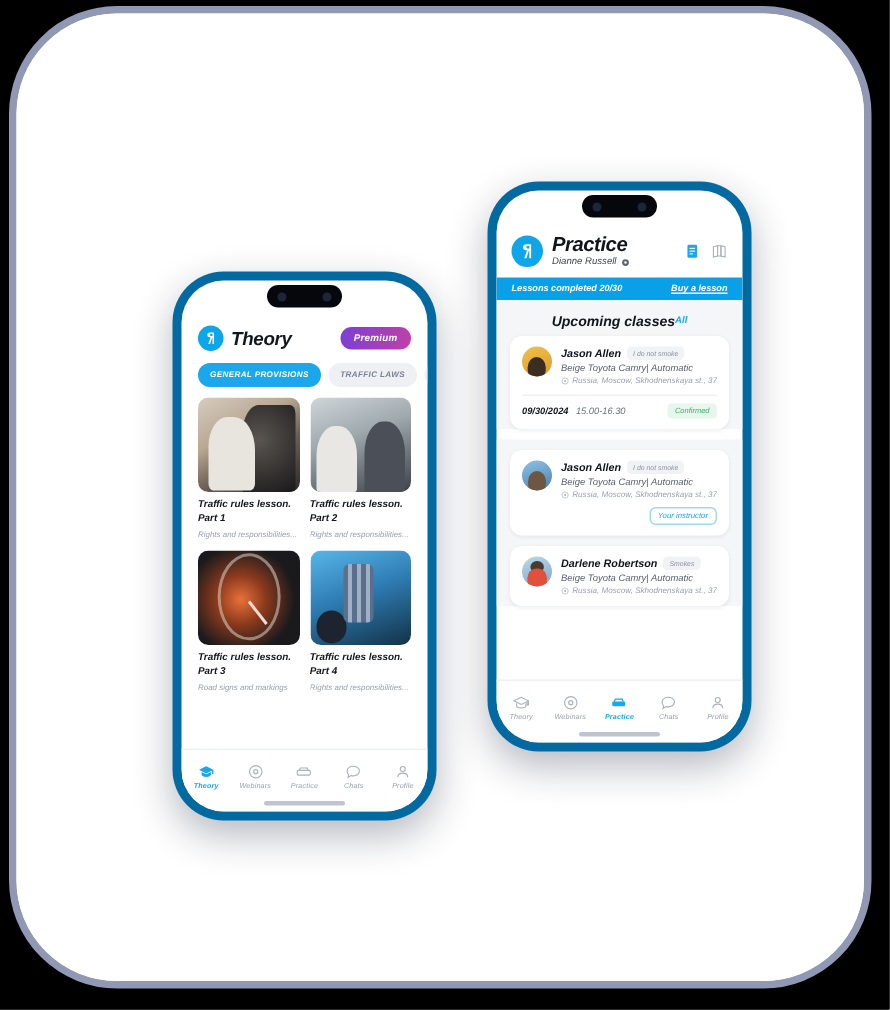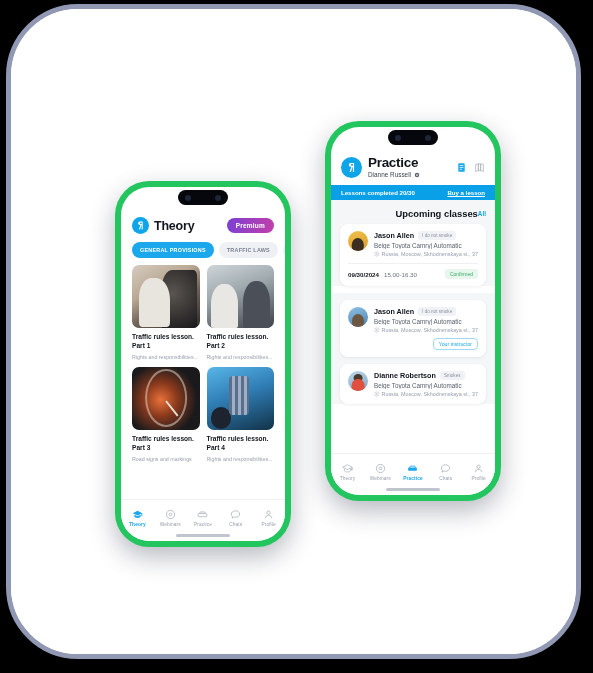--- a/index.html
+++ b/index.html
@@ -12,22 +12,22 @@
     position:absolute;left:6px;top:4px;width:575px;height:655px;
     border-radius:72px;background:#fff;
     border:5px solid #9098b4;
     box-sizing:border-box;
   }
   .frame-inner{
     position:absolute;inset:0;border-radius:67px;background:#fff;overflow:hidden;
   }
 
   
-  .phone{position:absolute;border-radius:34px;background:#22c55e;
-         box-shadow:0 10px 26px rgba(20,25,50,.30);}
+  .phone{position:absolute;border-radius:34px;background:#0369a1;
+         box-shadow:0 10px 26px rgba(20,25,50,.30);font-style:italic;}
   .phone .screen{position:absolute;left:6px;top:6px;right:6px;bottom:6px;
          border-radius:28px;background:#ffffff;overflow:hidden;}
   .island{position:absolute;left:50%;transform:translateX(-50%);
           background:#05070c;border-radius:11px;z-index:40;}
   .island .cam{position:absolute;top:50%;transform:translateY(-50%);
           width:6px;height:6px;border-radius:50%;background:#1d2636;}
   .homebar{position:absolute;left:50%;transform:translateX(-50%);bottom:4px;
      height:3px;border-radius:2px;background:#bfc4cf;z-index:30;}
 
   
@@ -108,21 +108,21 @@
   .p2user .nm{font-size:6.4px;color:#3e4450;}
   .p2icons{display:flex;align-items:center;gap:7px;}
 
   .progbar{background:#0aa0e8;color:#fff;display:flex;align-items:center;
      justify-content:space-between;padding:4px 10px;}
   .progbar .pl{font-size:6.1px;font-weight:bold;}
   .progbar .pr{font-size:6.1px;font-weight:bold;text-decoration:underline;}
 
   .sect{padding:7px 9px 0 9px;background:#f4f6f8;}
   .sect.first{padding-top:8px;}
-  .secthead{display:flex;align-items:center;justify-content:flex-end;margin-bottom:5px;}
+  .secthead{display:flex;align-items:center;justify-content:center;margin-bottom:5px;}
   .secttitle{font-size:9.4px;font-weight:bold;color:#10141c;display:flex;align-items:center;gap:4px;}
   .sectall{font-size:6.4px;font-weight:bold;color:#1aa7ec;}
 
   .icard{background:#fff;border-radius:8px;padding:7px 8px;margin-bottom:7px;
      box-shadow:0 1px 3px rgba(20,30,60,.07);}
   .irow{display:flex;gap:6px;}
   .avatar{width:20px;height:20px;border-radius:50%;flex:none;overflow:hidden;position:relative;}
   .av1{background:linear-gradient(160deg,#f0c24a,#d99a2a);}
   .av1:after{content:"";position:absolute;left:50%;top:34%;width:62%;height:70%;
      transform:translateX(-50%);background:#3b2d22;border-radius:50% 50% 38% 38%;}
@@ -351,21 +351,21 @@
            <div class="ins-actions">
              <span class="yourins">Your instructor</span>
            </div>
          </div>
 
          <div class="icard">
            <div class="irow">
              <span class="avatar av3"></span>
              <div class="imeta">
                <div class="nameline">
-                 <span class="iname">Dianne Robertson</span>
+                 <span class="iname">Darlene Robertson</span>
                  <span class="badge">Smokes</span>
                </div>
                <div class="icar">Beige Toyota Camry| Automatic</div>
                <div class="iaddr">
                  <svg width="6" height="6" viewBox="0 0 24 24">
                         <circle cx="12" cy="12" r="9" fill="none" stroke="#aab0bc" stroke-width="2"></circle>
                         <circle cx="12" cy="12" r="3" fill="#aab0bc"></circle>
                       </svg>
                  <span>Russia, Moscow, Skhodnenskaya st., 37</span>
                </div>

